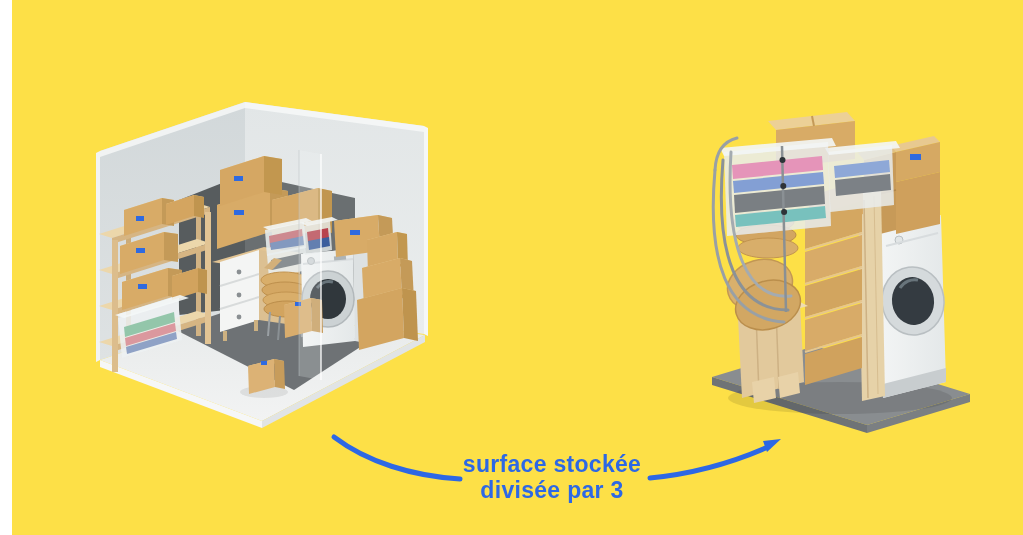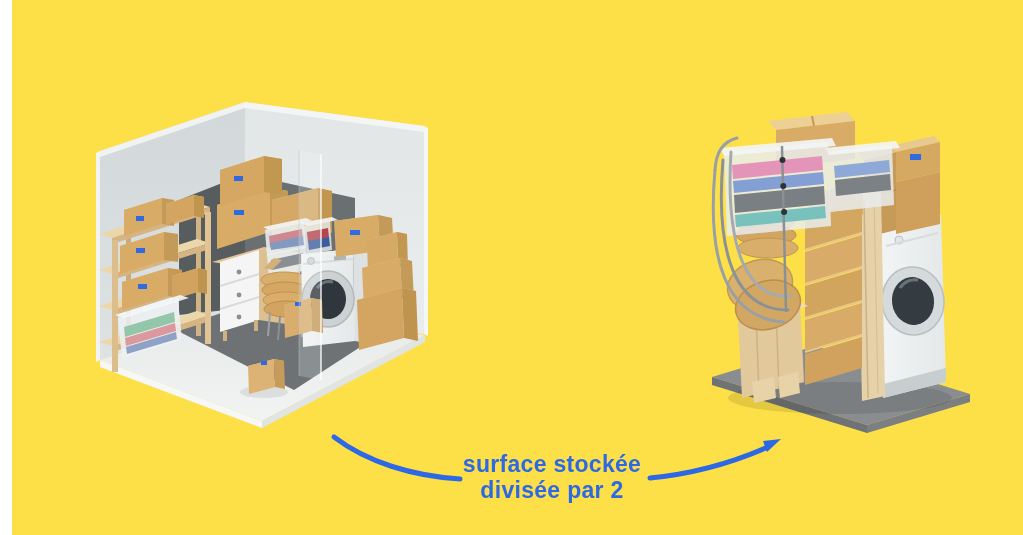--- a/index.html
+++ b/index.html
@@ -332,16 +332,16 @@
 
   <g fill="none" stroke-linecap="round">
     <path d="M 322 437 C 355 462, 400 476, 448 479" stroke="#2d68e5" stroke-width="5"></path>
     <path d="M 638 478 C 680 474, 722 462, 756 447" stroke="#2d68e5" stroke-width="5"></path>
     <polygon points="769,439 755,452 751,441" fill="#2d68e5"></polygon>
   </g>
 </svg>
 
 <div class="caption">
   <div>surface stockée</div>
-  <div>divisée par 2</div>
+  <div>divisée par 3</div>
 </div>
 
 </div>
 
 </body></html>

